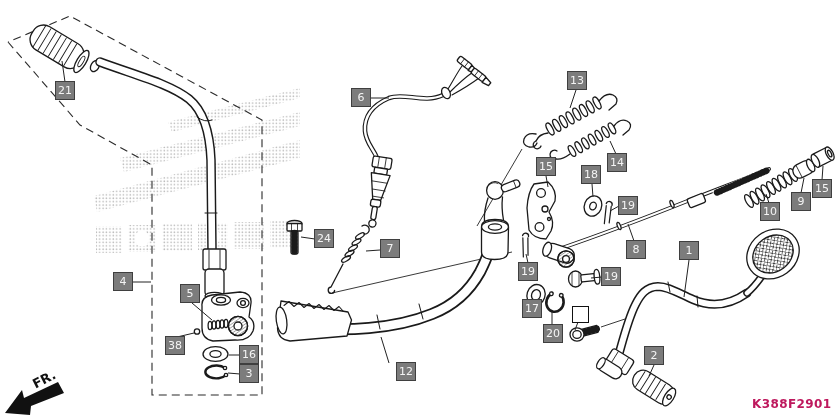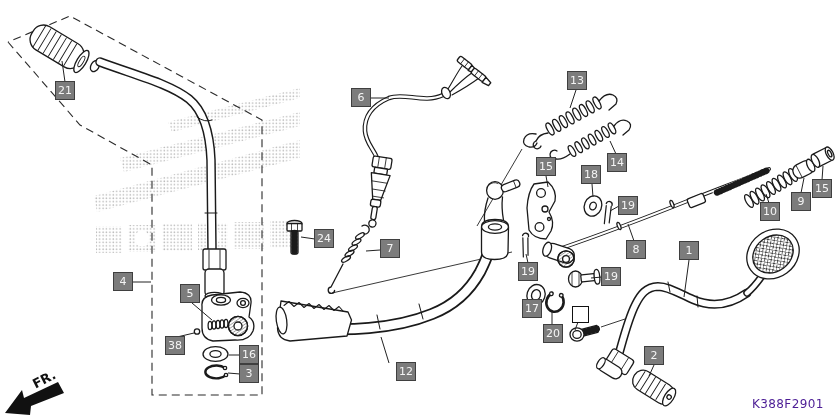--- a/index.html
+++ b/index.html
@@ -8,21 +8,21 @@
   .stage>svg{position:absolute;left:0;top:0;}
   .callout{
     position:absolute;box-sizing:border-box;width:20px;height:19px;
     background:#7c7c7c;border:1px solid #3f3f3f;
     display:flex;align-items:center;justify-content:center;
     font-size:11px;line-height:1;color:#f4f4f4;
   }
   .callout.blank{background:#fff;border:1.4px solid #111;width:17px;height:17px;}
   .code{
     position:absolute;left:752px;top:397px;
-    font-size:12px;font-weight:normal;letter-spacing:.4px;color:#4c1d95;white-space:nowrap;
+    font-size:12px;font-weight:bold;letter-spacing:.4px;color:#be185d;white-space:nowrap;
   }
   .fr{
     position:absolute;left:30px;top:378px;
     font-size:13px;font-weight:bold;color:#111;
     transform:rotate(-27deg);transform-origin:left top;white-space:nowrap;
   }
 </style>
 </head>
 <body>
 

